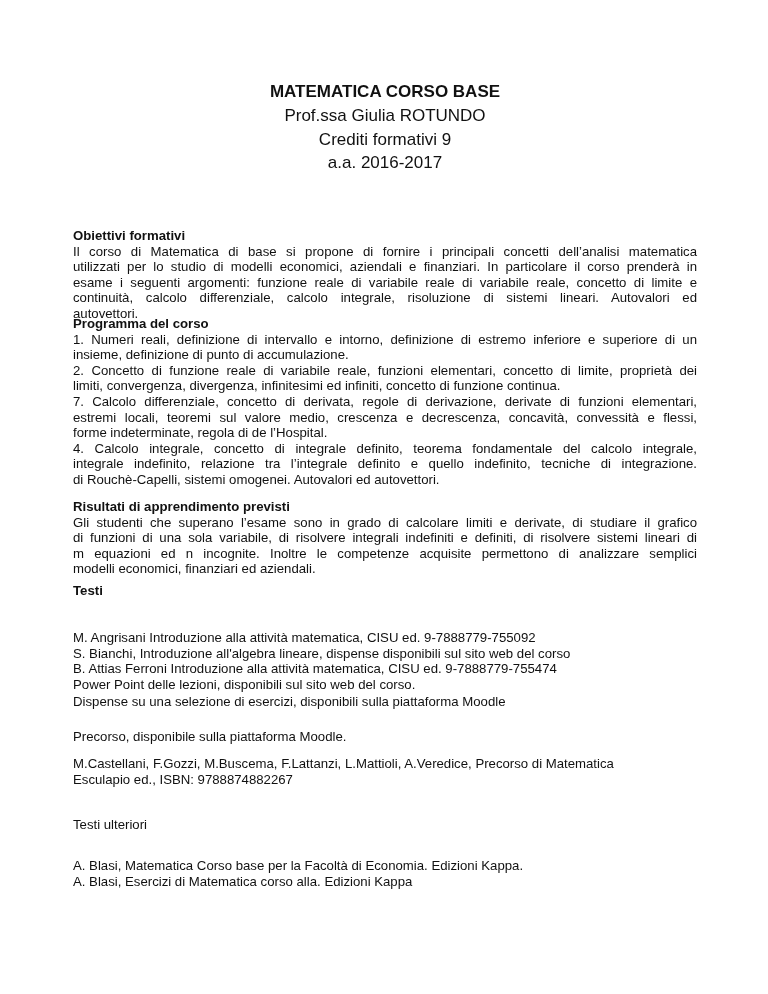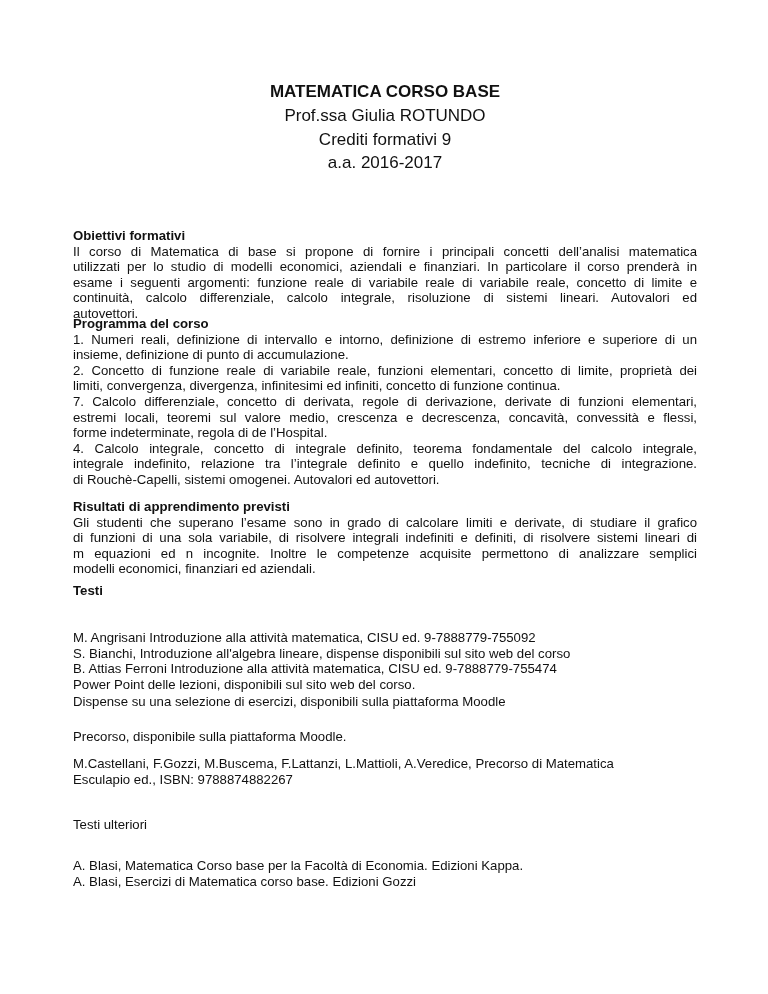--- a/index.html
+++ b/index.html
@@ -122,16 +122,16 @@
   <div class="block" style="top:756px;">
     <span class="line">M.Castellani, F.Gozzi, M.Buscema, F.Lattanzi, L.Mattioli, A.Veredice, Precorso di Matematica</span>
     <span class="line">Esculapio ed., ISBN: 9788874882267</span>
   </div>
 
   <div class="block" style="top:817px;">
     <span class="line">Testi ulteriori</span>
   </div>
   <div class="block" style="top:858px;">
     <span class="line">A. Blasi, Matematica Corso base per la Facoltà di Economia. Edizioni Kappa.</span>
-    <span class="line">A. Blasi, Esercizi di Matematica corso base. Edizioni Gozzi</span>
+    <span class="line">A. Blasi, Esercizi di Matematica corso alla. Edizioni Kappa</span>
   </div>
 
 </div>
 
 </body></html>

